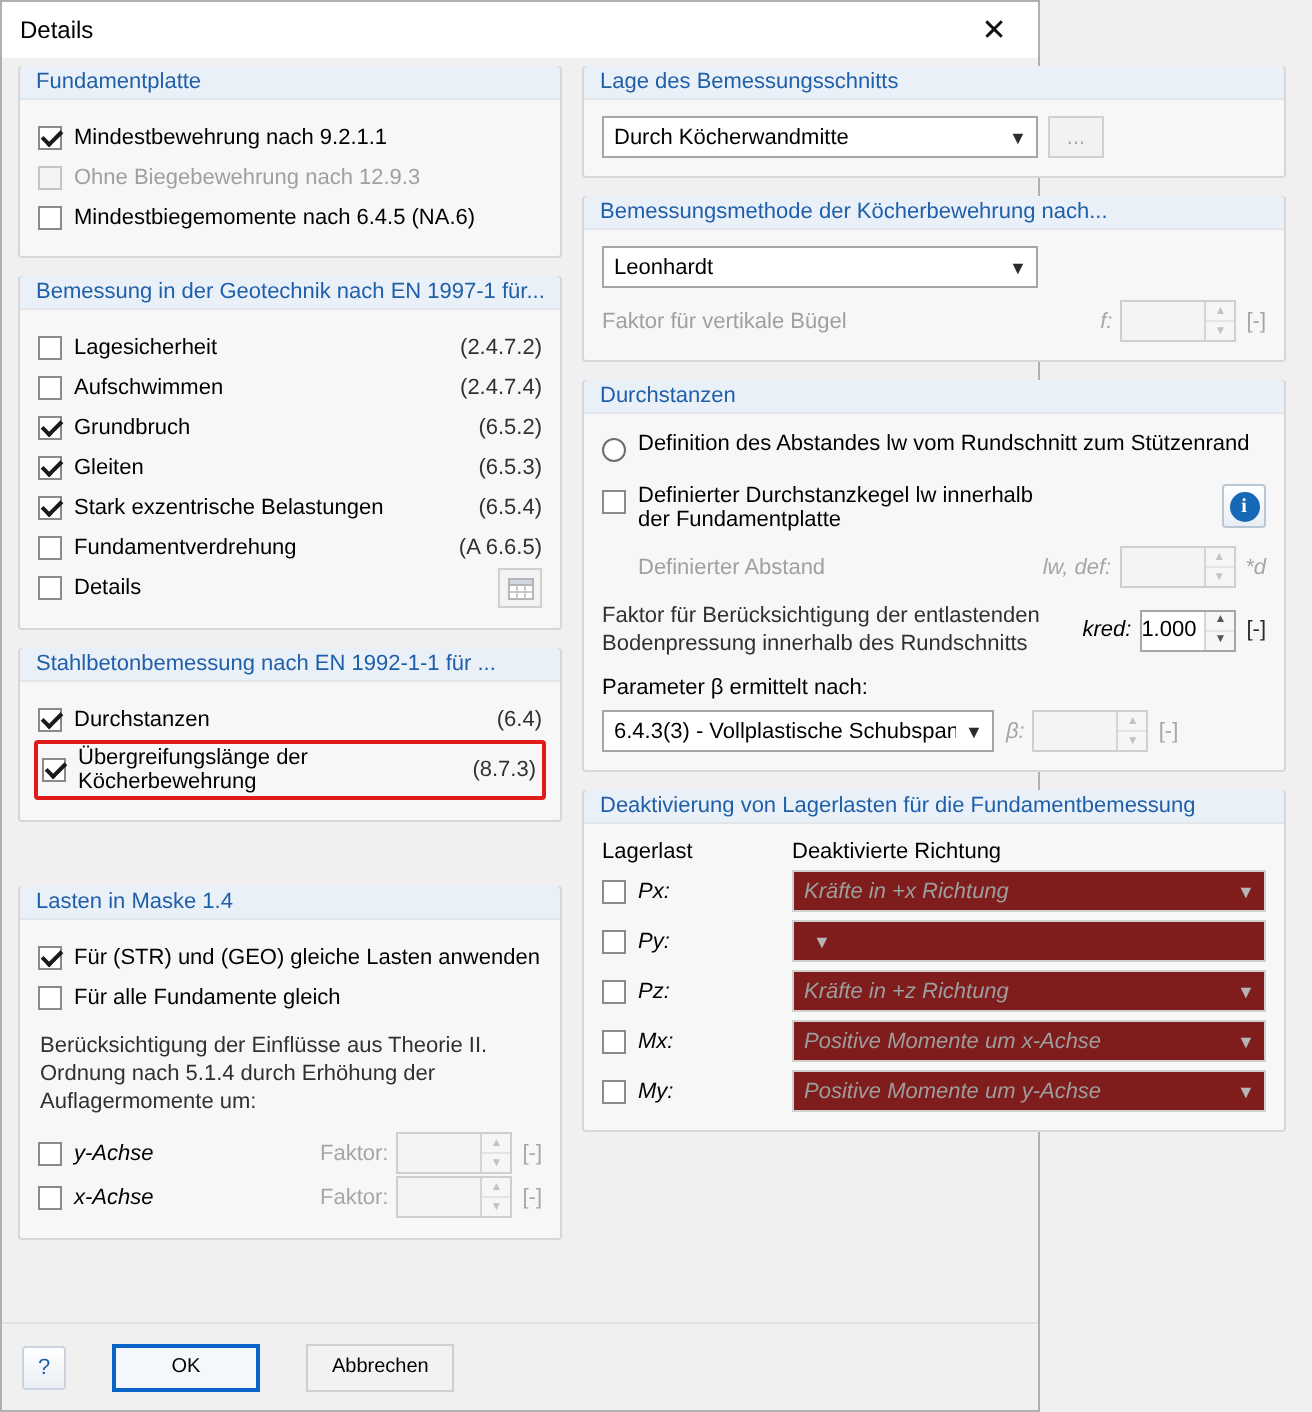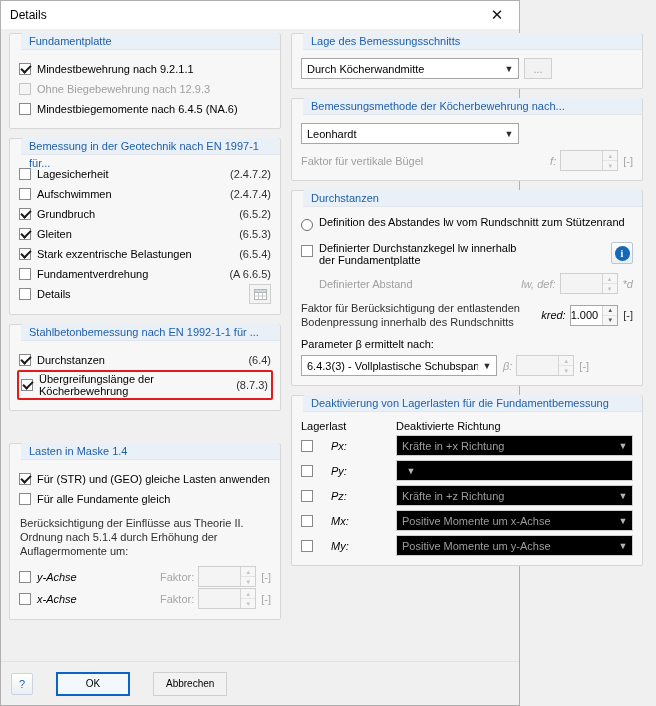--- a/index.html
+++ b/index.html
@@ -71,21 +71,21 @@
     border: 1px solid #d7d7d7;
     background: #f7f7f7;
     border-radius: 2px;
     margin-bottom: 9px;
     padding: 8px 9px 9px 9px;
     box-sizing: border-box;
   }
   .group > .gtitle {
     position: absolute;
     top: -1px;
-    left: 11px;
+    left: 0;
     right: 0;
     height: 17px;
     line-height: 17px;
     padding-left: 8px;
     font-size: 11px;
     color: #1f5fa9;
     background: #eaf0f7;
     border-bottom: 1px solid #e2e6eb;
     box-sizing: border-box;
     border-radius: 2px 2px 0 0;
@@ -175,21 +175,21 @@
     position: relative;
   }
   .combo .ctext { flex: 1 1 auto; overflow: hidden; white-space: nowrap; }
   .combo .arrow {
     width: 18px;
     flex: 0 0 18px;
     text-align: center;
     color: #2b2b2b;
     font-size: 9px;
   }
-  .combo.dim { background: #000000; border-color: #cfcfcf; color: #9d9d9d; }
+  .combo.dim { background: #7f1d1d; border-color: #cfcfcf; color: #9d9d9d; font-style: italic; }
   .combo.dim .arrow { color: #b5b5b5; }
 
   .btn-sm {
     width: 28px;
     height: 21px;
     border: 1px solid #cfcfcf;
     background: #f2f2f2;
     color: #a8a8a8;
     font-size: 11px;
     display: flex;
@@ -273,21 +273,21 @@
   }
   .icon-btn svg { display: block; }
 
   
   .tbl-head {
     display: flex;
     margin-bottom: 3px;
   }
   .tbl-head .c1 { width: 95px; flex: 0 0 95px; }
   .tbl-row { display: flex; align-items: center; margin-bottom: 4px; }
-  .tbl-row .c1 { width: 95px; flex: 0 0 95px; display: flex; align-items: flex-end; gap: 12px; }
+  .tbl-row .c1 { width: 95px; flex: 0 0 95px; display: flex; align-items: flex-end; }
   .tbl-row .c2 { flex: 1 1 auto; }
 
   
   .footer {
     flex: 0 0 44px;
     height: 44px;
     border-top: 1px solid #e2e2e2;
     display: flex;
     align-items: center;
     padding: 0 10px;

